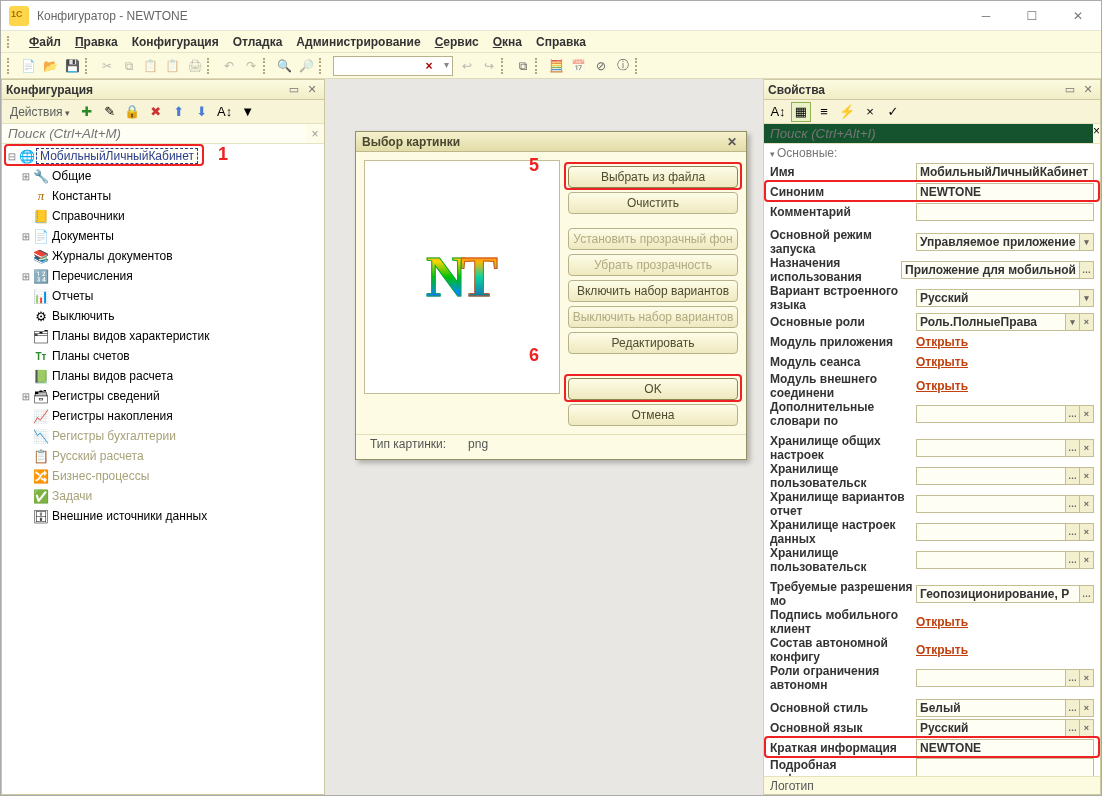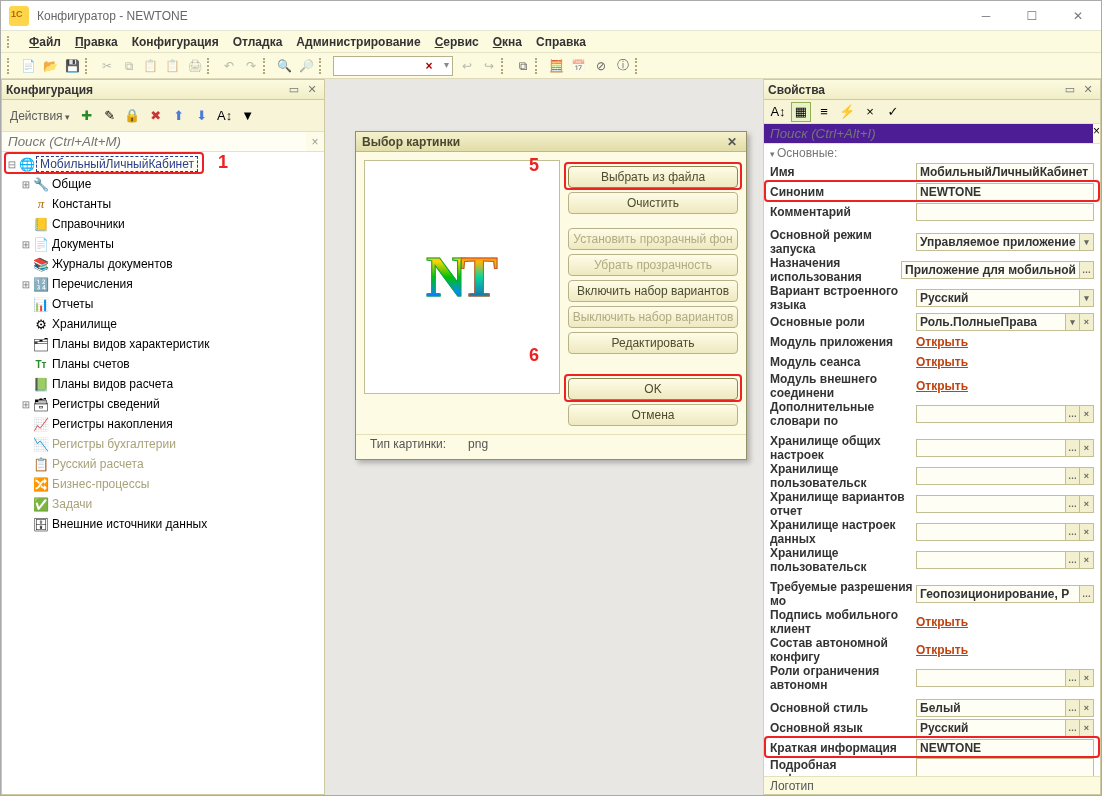--- a/index.html
+++ b/index.html
@@ -31,21 +31,21 @@
 
   
   .body { flex: 1; display: flex; overflow: hidden; }
 
   
   .panel { display: flex; flex-direction: column; border: 1px solid #cfc9a2; }
   .panel.left { width: 324px; }
   .panel-header { height: 20px; background: linear-gradient(#fcfbe0,#f1edc7); border-bottom: 1px solid #cfc9a2; display: flex; align-items: center; padding: 0 4px; }
   .panel-header .pht { flex: 1; font-weight: bold; color: #333; }
   .panel-header .phb { width: 16px; height: 16px; display: flex; align-items: center; justify-content: center; color: #777; font-size: 11px; margin-left: 2px; }
-  .panel-sub { height: 32px; background: #f7f4d7; border-bottom: 1px solid #e5e1bd; display: flex; align-items: center; padding: 0 4px; gap: 3px; }
+  .panel-sub { height: 24px; background: #f7f4d7; border-bottom: 1px solid #e5e1bd; display: flex; align-items: center; padding: 0 4px; gap: 3px; }
   .panel-sub .act { color: #5d5d5d; padding: 0 4px; }
   .panel-sub .act:after { content: " ▾"; font-size: 9px; }
   .sbtn { width: 20px; height: 20px; display: flex; align-items: center; justify-content: center; font-size: 13px; }
   .search { height: 20px; display: flex; border-bottom: 1px solid #e6e3c2; }
   .search input { flex: 1; border: none; background: #fffef5; padding: 0 6px; color: #b0a77f; font-style: italic; outline: none; }
   .search .sx { width: 18px; display: flex; align-items: center; justify-content: center; color: #999; }
 
   .tree { flex: 1; background: #fff; overflow: auto; padding: 2px 0; }
   .trow { display: flex; align-items: center; height: 20px; padding-left: 4px; position: relative; }
   .trow .exp { width: 12px; color: #777; font-size: 10px; text-align: center; }
@@ -75,21 +75,21 @@
 
   
   .nt { font-size: 56px; font-weight: 900; font-family: "Times New Roman", serif; }
   .nt span:first-child { background: linear-gradient(#ff8a00,#ffd400,#00c200,#008bff,#b000ff); -webkit-background-clip: text; background-clip: text; color: transparent; -webkit-text-stroke: 1px #0a4; letter-spacing: -6px; }
   .nt span:last-child { background: linear-gradient(#ff006e,#ffb703,#06d6a0,#118ab2,#073b4c); -webkit-background-clip: text; background-clip: text; color: transparent; -webkit-text-stroke: 1px #c52; }
 
   
   .panel.right { width: 338px; border-left: 1px solid #d8d3a8; }
   .props-tb { height: 24px; background: #f7f4d7; border-bottom: 1px solid #e5e1bd; display: flex; align-items: center; padding: 0 4px; gap: 3px; }
   .props-search { height: 20px; display: flex; border-bottom: 1px solid #e6e3c2; }
-  .props-search input { flex: 1; border: none; background: #4c1d95; padding: 0 6px; color: #b0a77f; font-style: italic; outline: none; }
+  .props-search input { flex: 1; border: none; background: #14532d; padding: 0 6px; color: #b0a77f; font-style: italic; outline: none; }
   .propgroup { padding: 2px 6px; color: #777; }
   .propgroup:before { content: "▾ "; font-size: 9px; }
   .props { flex: 1; overflow: auto; background: #fff; padding-bottom: 10px; }
   .prow { display: flex; align-items: center; min-height: 20px; padding: 0 6px; font-weight: bold; }
   .prow .plab { width: 146px; color: #333; }
   .pval { flex: 1; display: flex; align-items: center; }
   .pinput { flex: 1; height: 18px; border: 1px solid #c4be95; background: #fffef5; padding: 0 3px; color: #333; display: flex; align-items: center; overflow: hidden; white-space: nowrap; }
   .ptextarea { flex: 1; height: 28px; border: 1px solid #c4be95; background: #fffef5; }
   .pdd { width: 14px; height: 18px; border: 1px solid #c4be95; border-left: none; background: #f3f0d0; display: flex; align-items: center; justify-content: center; font-size: 9px; color: #666; }
   .plink { color: #c2410c; text-decoration: underline; cursor: default; }
@@ -217,21 +217,21 @@
             <span class="lab">Перечисления</span>
           </div>
         <div class="trow child">
             <span class="exp"></span>
             <span class="icon">📊</span>
             <span class="lab">Отчеты</span>
           </div>
         <div class="trow child">
             <span class="exp"></span>
             <span class="icon">⚙</span>
-            <span class="lab">Хранилище</span>
+            <span class="lab">Выключить</span>
           </div>
         <div class="trow child">
             <span class="exp"></span>
             <span class="icon">🗂</span>
             <span class="lab">Планы видов характеристик</span>
           </div>
         <div class="trow child">
             <span class="exp"></span>
             <span class="icon" style="color:#2a8a2a;font-size:10px;font-weight:bold">Тт</span>
             <span class="lab">Планы счетов</span>

